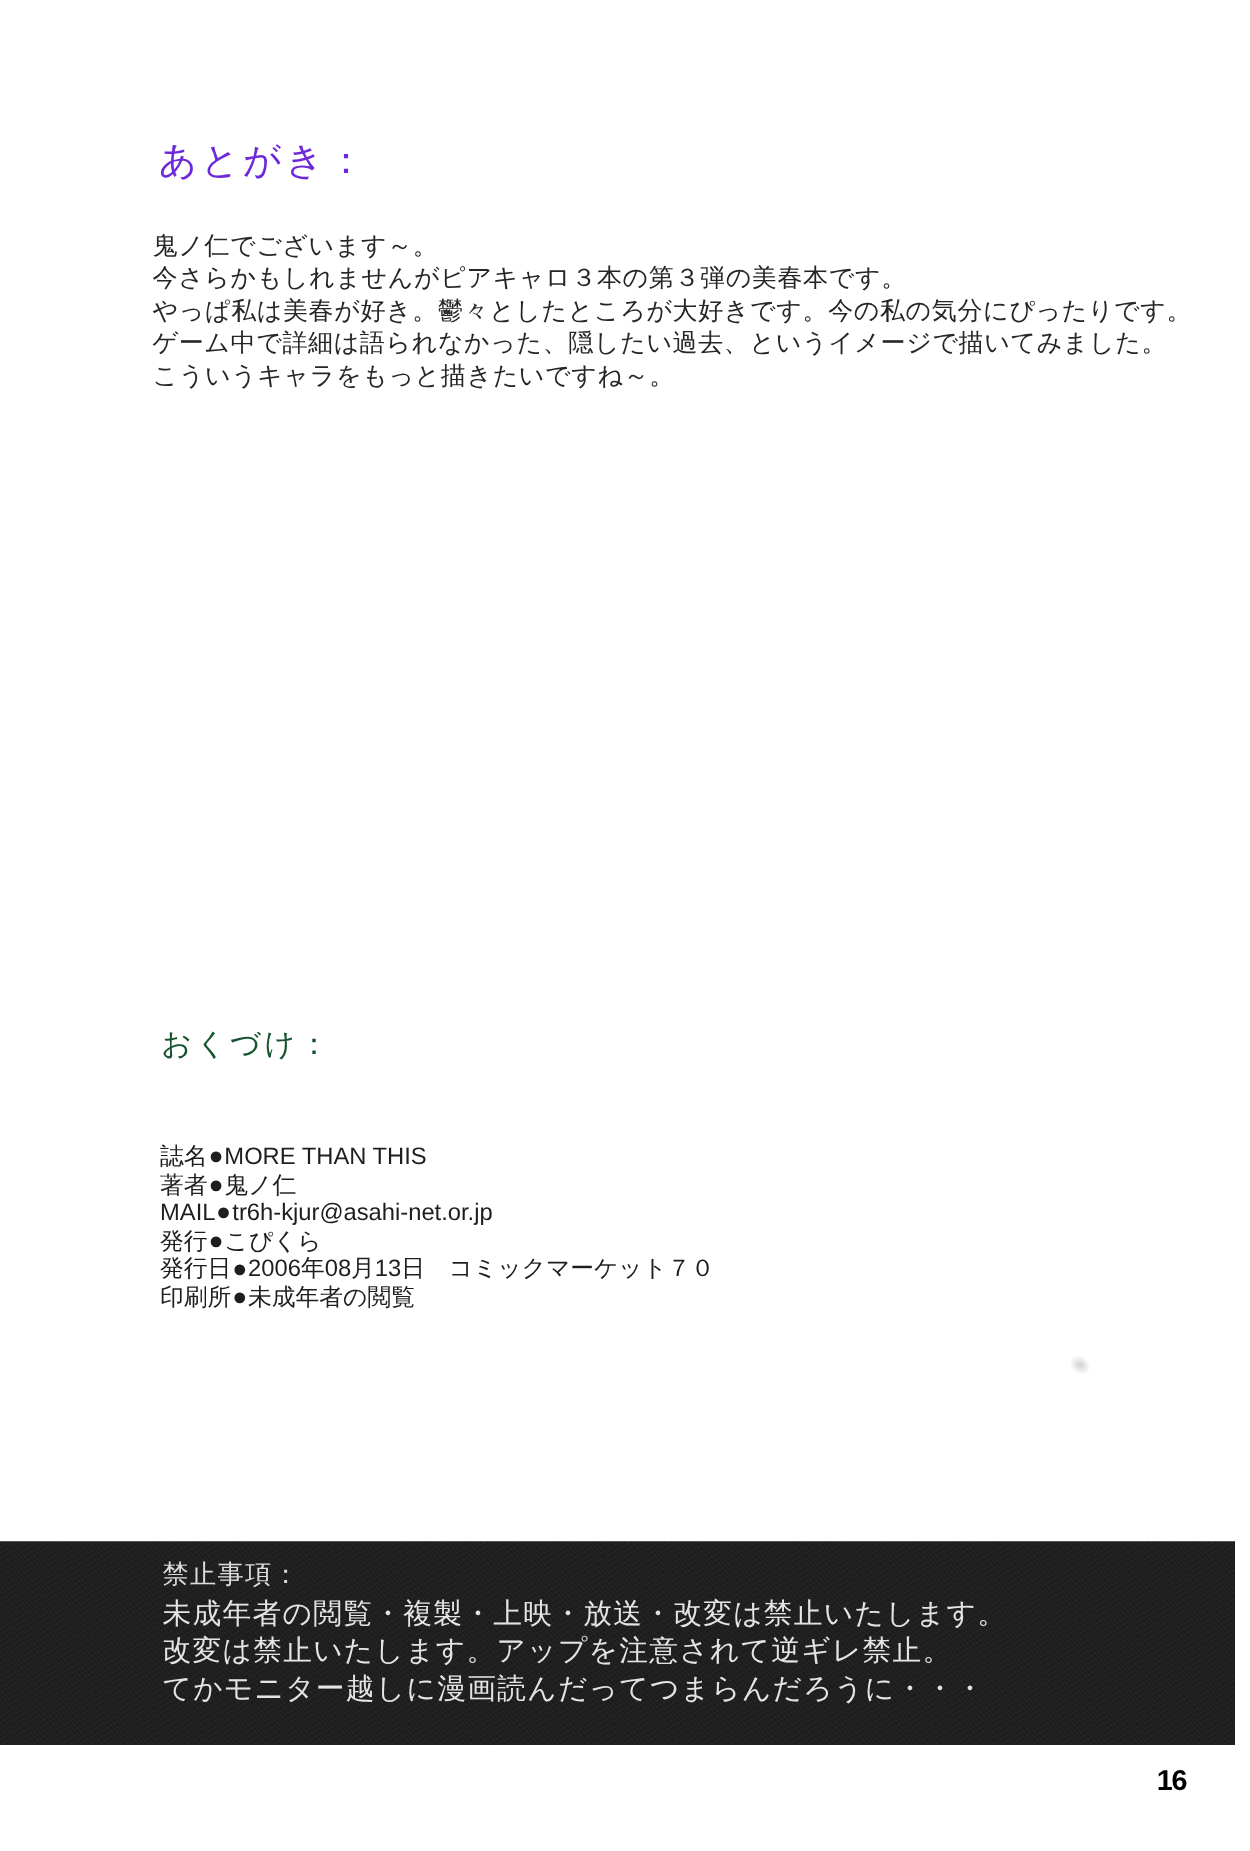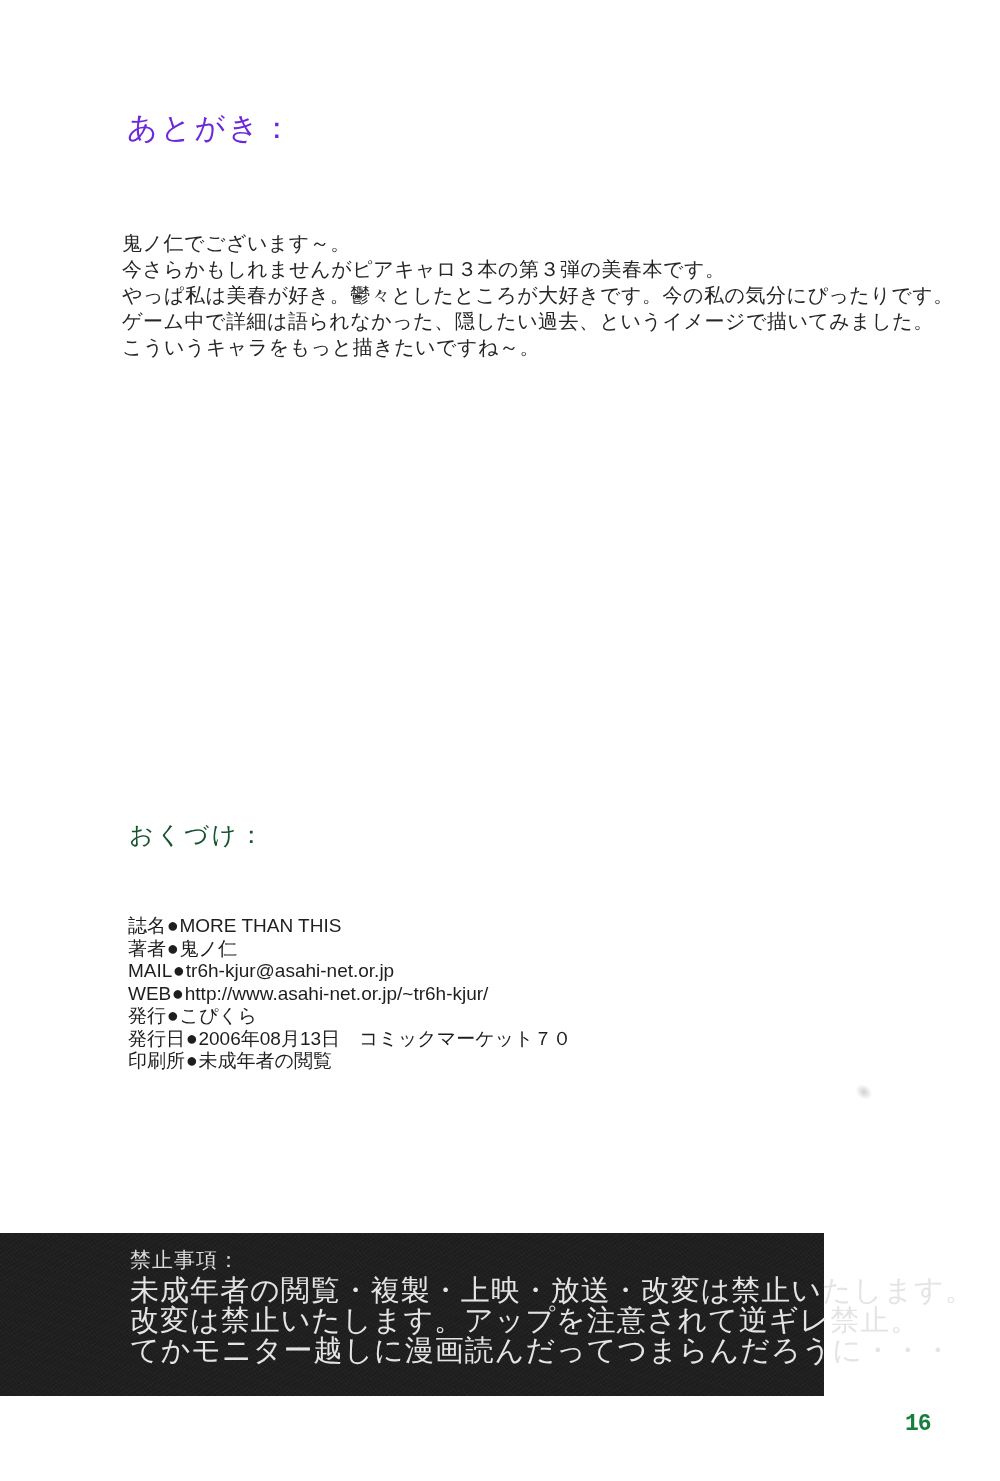--- a/index.html
+++ b/index.html
@@ -26,21 +26,20 @@
   }
   .afterword-text {
     position: absolute;
     left: 122px;
     top: 184px;
     width: 810px;
     font-size: 20px;
     line-height: 26px;
     letter-spacing: 0.5px;
     color: #262626;
-    margin-top: 46px;
   }
   .afterword-text .line {
     white-space: nowrap;
   }
   .colophon-heading {
     position: absolute;
     left: 129px;
     top: 819px;
     font-size: 24px;
     letter-spacing: 3px;
@@ -69,53 +68,53 @@
     top: 1085px;
     width: 18px;
     height: 14px;
     background: radial-gradient(closest-side, rgba(90,90,90,0.28), rgba(120,120,120,0.0));
     transform: rotate(35deg);
   }
   .notice-banner {
     position: absolute;
     left: 0;
     top: 1233px;
-    width: 824px;
+    width: 988px;
     height: 163px;
     background-color: #1d1d1d;
     background-image:
       repeating-linear-gradient(47deg, rgba(255,255,255,0.025) 0 1px, rgba(0,0,0,0.0) 1px 3px),
       repeating-linear-gradient(-31deg, rgba(255,255,255,0.02) 0 1px, rgba(0,0,0,0.0) 1px 4px);
     color: #e4e4e4;
     box-sizing: border-box;
     padding: 12px 0 0 130px;
   }
   .notice-banner .notice-heading {
     font-size: 21px;
     line-height: 30px;
     letter-spacing: 1px;
     color: #dcdcdc;
   }
   .notice-banner .line {
-    font-size: 29px;
+    font-size: 23px;
     line-height: 30px;
     letter-spacing: 1px;
     white-space: nowrap;
   }
   .page-number {
     position: absolute;
     left: 905px;
     top: 1411px;
     width: 44px;
-    text-align: left;
-    font-family: Liberation Mono, monospace;
+    text-align: right;
+    font-family: Liberation Sans, sans-serif;
     font-weight: bold;
     font-size: 23px;
     letter-spacing: -1px;
-    color: #15803d;
+    color: #000000;
   }
 </style>
 </head>
 <body>
 
 <div class="page">
 
   <div class="afterword-heading">あとがき：</div>
 
   <div class="afterword-text">
@@ -132,23 +131,20 @@
     <div class="row">
       <span>誌名</span><span class="bullet">●</span><span>MORE THAN THIS</span>
     </div>
     <div class="row">
       <span>著者</span><span class="bullet">●</span><span>鬼ノ仁</span>
     </div>
     <div class="row">
       <span>MAIL</span><span class="bullet">●</span><span>tr6h-kjur@asahi-net.or.jp</span>
     </div>
     <div class="row">
-      <span>WEB</span><span class="bullet">●</span><span>http://www.asahi-net.or.jp/~tr6h-kjur/</span>
-    </div>
-    <div class="row">
       <span>発行</span><span class="bullet">●</span><span>こぴくら</span>
     </div>
     <div class="row">
       <span>発行日</span><span class="bullet">●</span><span>2006年08月13日　コミックマーケット７０</span>
     </div>
     <div class="row">
       <span>印刷所</span><span class="bullet">●</span><span>未成年者の閲覧</span>
     </div>
   </div>
 

